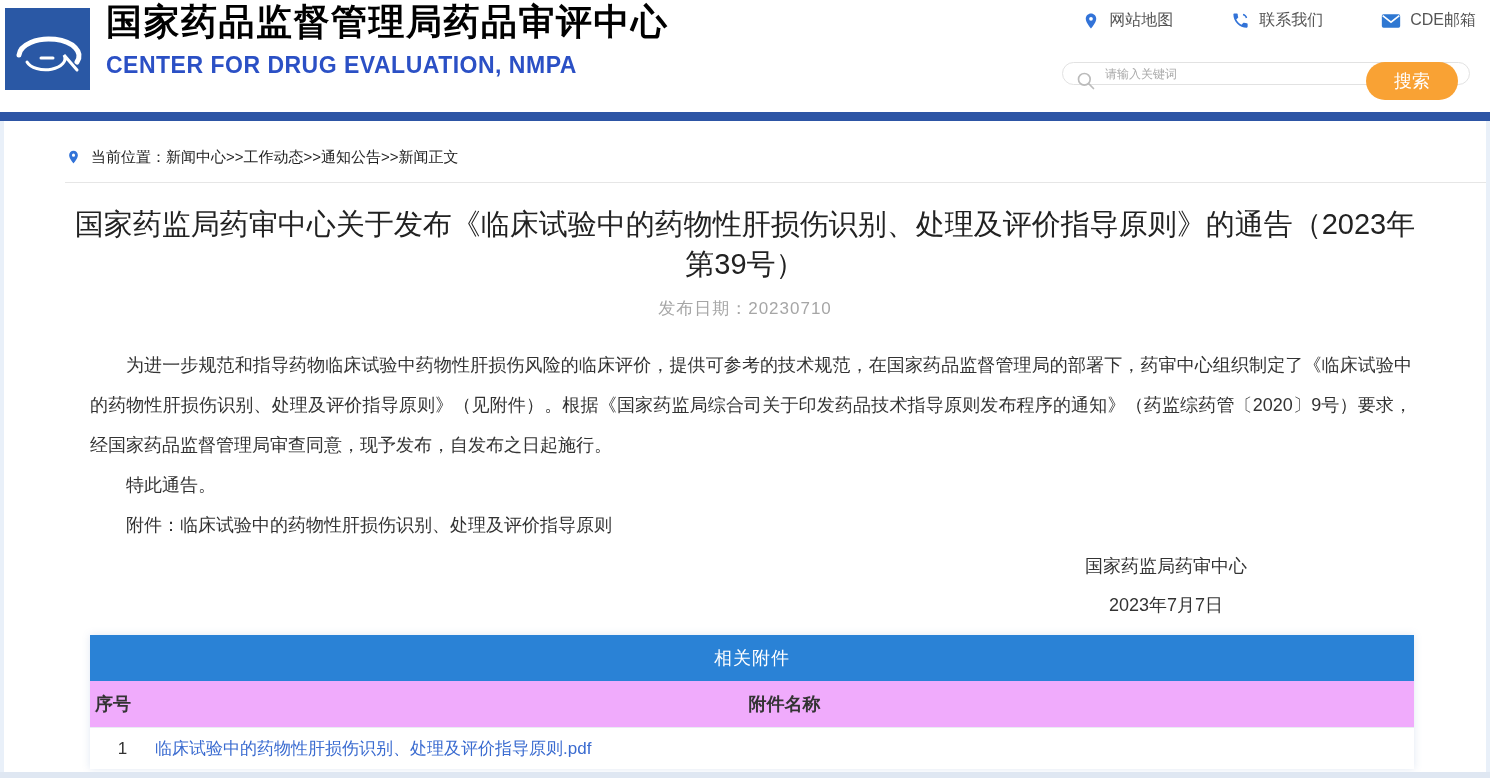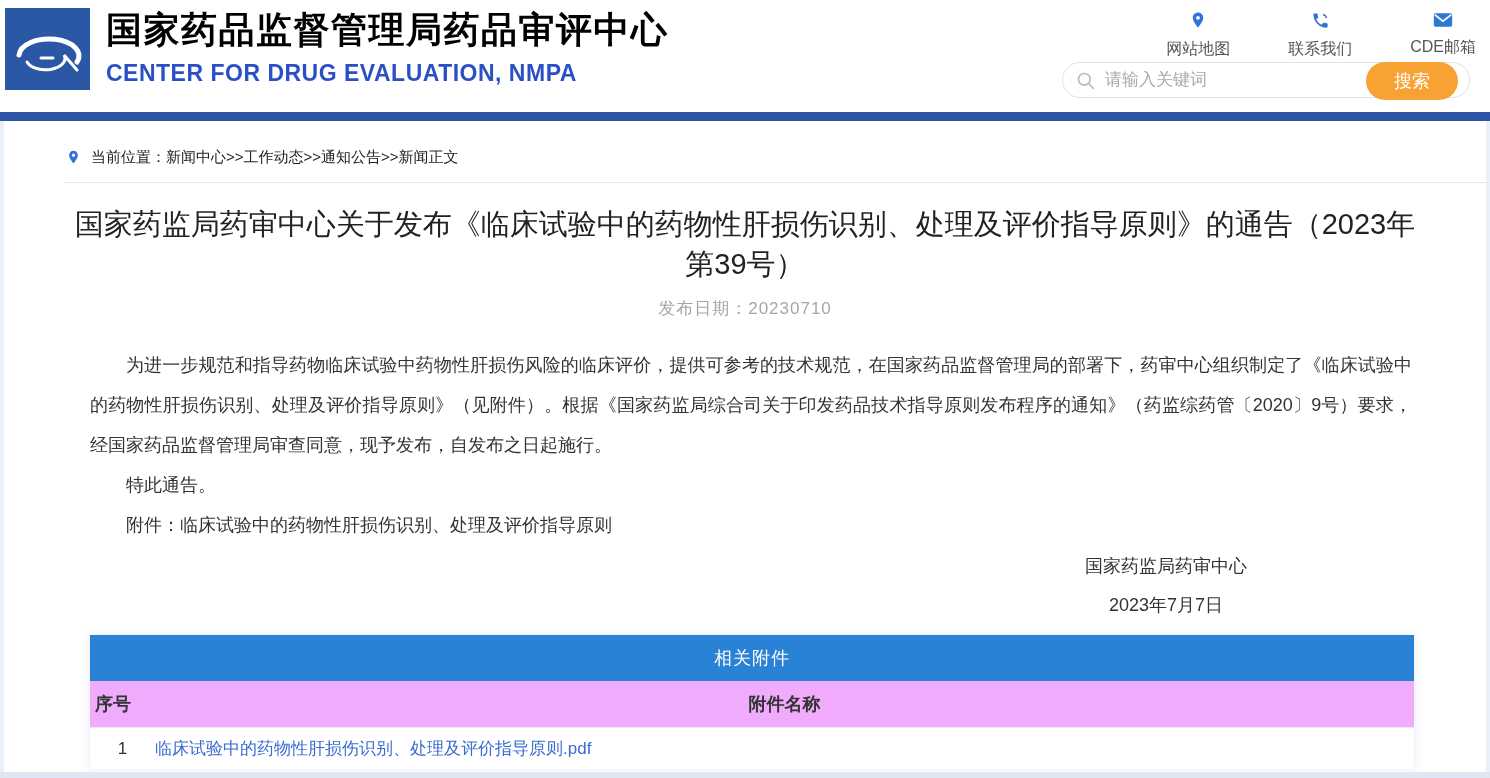--- a/index.html
+++ b/index.html
@@ -6,30 +6,30 @@
   html,body { width:1490px; }
   body {
     font-family:"Liberation Sans", sans-serif;
     background:#e9f0f9;
     width:1490px; height:778px; overflow:hidden;
     color:#333;
   }
   
   .header { position:relative; width:1490px; height:112px; background:#fff; }
   .logo { position:absolute; left:5px; top:8px; width:85px; height:82px; cursor:pointer; }
-  .site-names { position:absolute; left:106px; top:8px; }
+  .site-names { position:absolute; left:106px; top:0; }
   .site-name-cn { font-size:36px; font-weight:700; color:#000; letter-spacing:1.5px; line-height:44px; white-space:nowrap; }
   .site-name-en { font-size:23px; font-weight:700; color:#2b50c5; letter-spacing:0.5px; margin-top:8px; white-space:nowrap; }
   .top-links { position:absolute; top:10px; right:14px; display:flex; align-items:center; gap:58px; }
-  .top-link { display:flex; align-items:center; gap:9px; font-size:16px; color:#555; cursor:pointer; white-space:nowrap;flex-direction:column; }
+  .top-link { display:flex; align-items:center; gap:9px; font-size:16px; color:#555; cursor:pointer; white-space:nowrap; }
   .top-link svg { display:block; }
   .search-area { position:absolute; top:62px; right:20px; width:408px; height:38px; }
   .search-input {
-    width:408px; height:36px; border:1px solid #e2e2e2; border-radius:19px;
-    padding:0 100px 0 42px; font-size:17px; color:#333; outline:none;
+    width:408px; height:23px; border:1px solid #e2e2e2; border-radius:19px;
+    padding:0 100px 0 42px; font-size:12px; color:#333; outline:none;
     font-family:"Liberation Sans", sans-serif; background:#fff;
   }
   .search-input::placeholder { color:#aaa; }
   .search-icon { position:absolute; left:14px; top:9px; }
   .search-btn {
     position:absolute; right:12px; top:0; width:92px; height:38px; border:none;
     background:#f9a234; color:#fff; font-size:18px; border-radius:19px; cursor:pointer;
     font-family:"Liberation Sans", sans-serif;
   }
   

